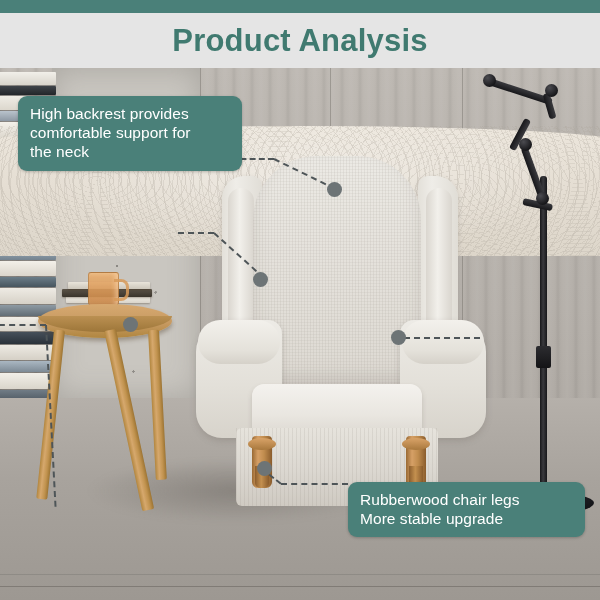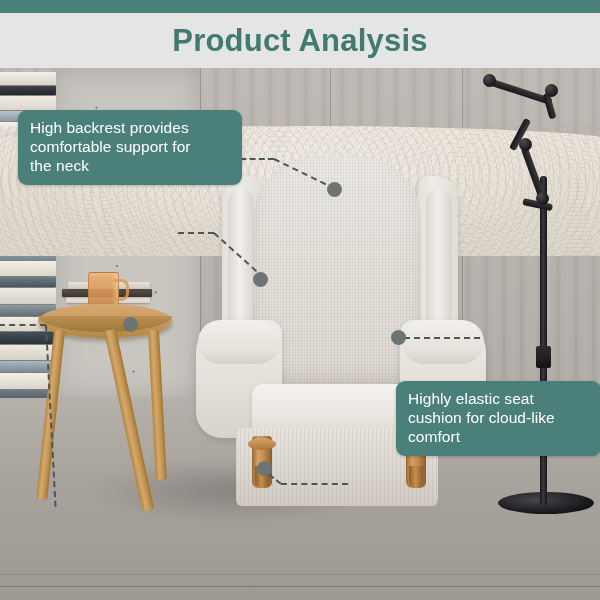--- a/index.html
+++ b/index.html
@@ -539,24 +539,23 @@
 
     <div class="dash-h" style="left:404px; top:269px; width:76px;"></div>
 
     <div class="dash-seg" style="left:262px; top:400px; width:24px; transform:rotate(38deg);"></div>
     <div class="dash-h" style="left:281px; top:415px; width:67px;"></div>
 
     <div class="dash-seg" style="left:46px;  top:256px; width:78px; transform:rotate(180deg);"></div>
     <div class="dash-seg" style="left:46px;  top:256px; width:182px; transform:rotate(87deg);"></div>
   </div>
 
-  <div class="callout" style="left:18px;  top:96px;  width:200px;margin-top:14px;">High backrest provides
+  <div class="callout" style="left:18px;  top:96px;  width:200px;">High backrest provides
 comfortable support for
 the neck</div>
 
 
-  <div class="callout" style="left:396px; top:381px; width:181px;">Highly elastic seat
-cushion for cloud-like
-comfort</div>
-
+
+  <div class="callout" style="left:348px; top:482px; width:213px;">Rubberwood chair legs
+More stable upgrade</div>
 
 
 </div>
 
 </body></html>

